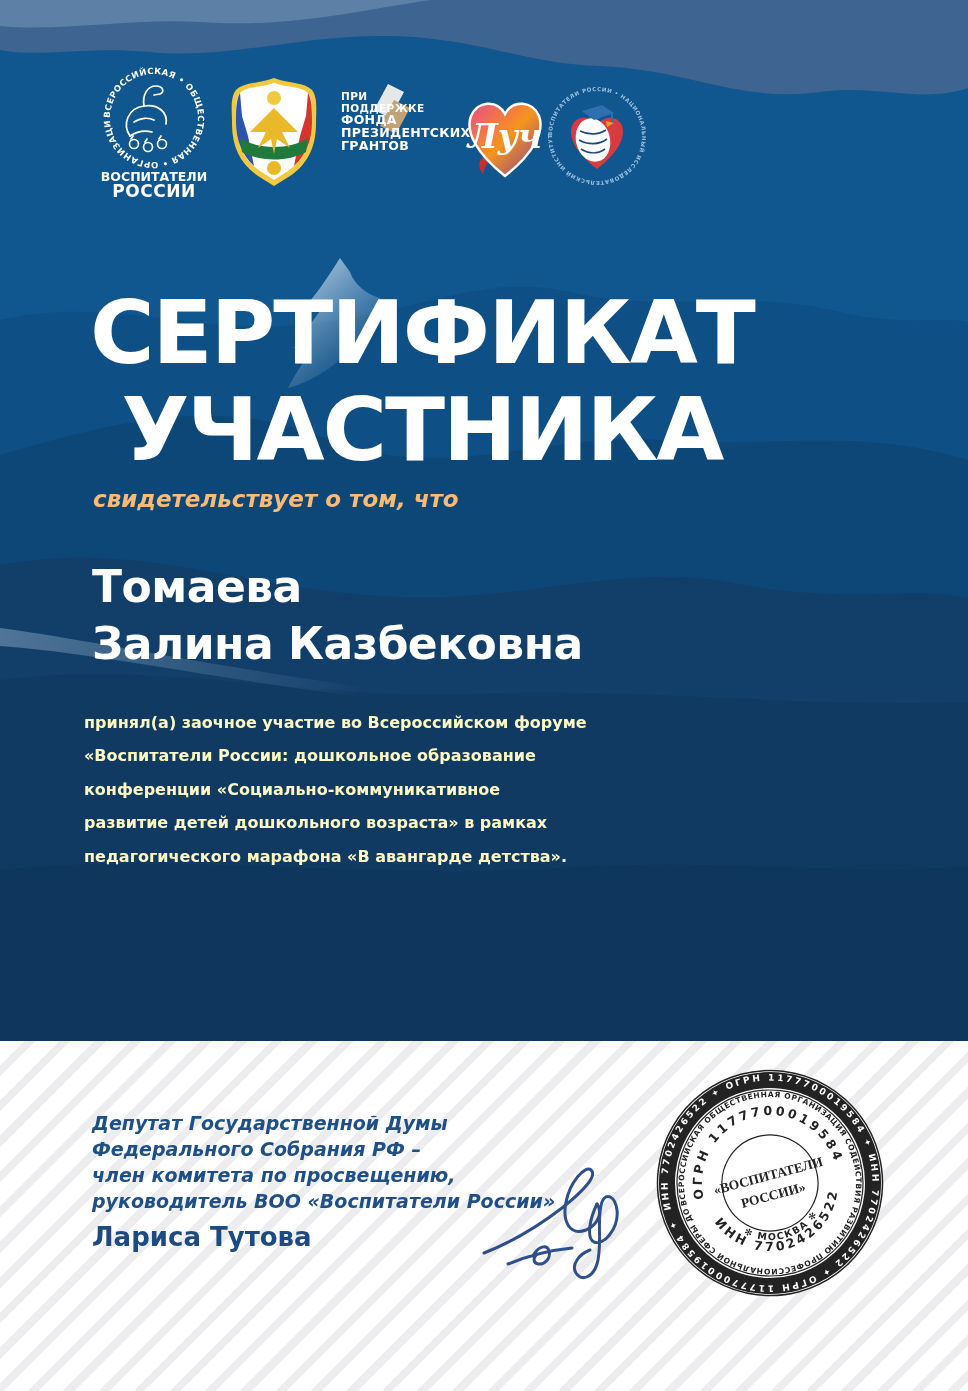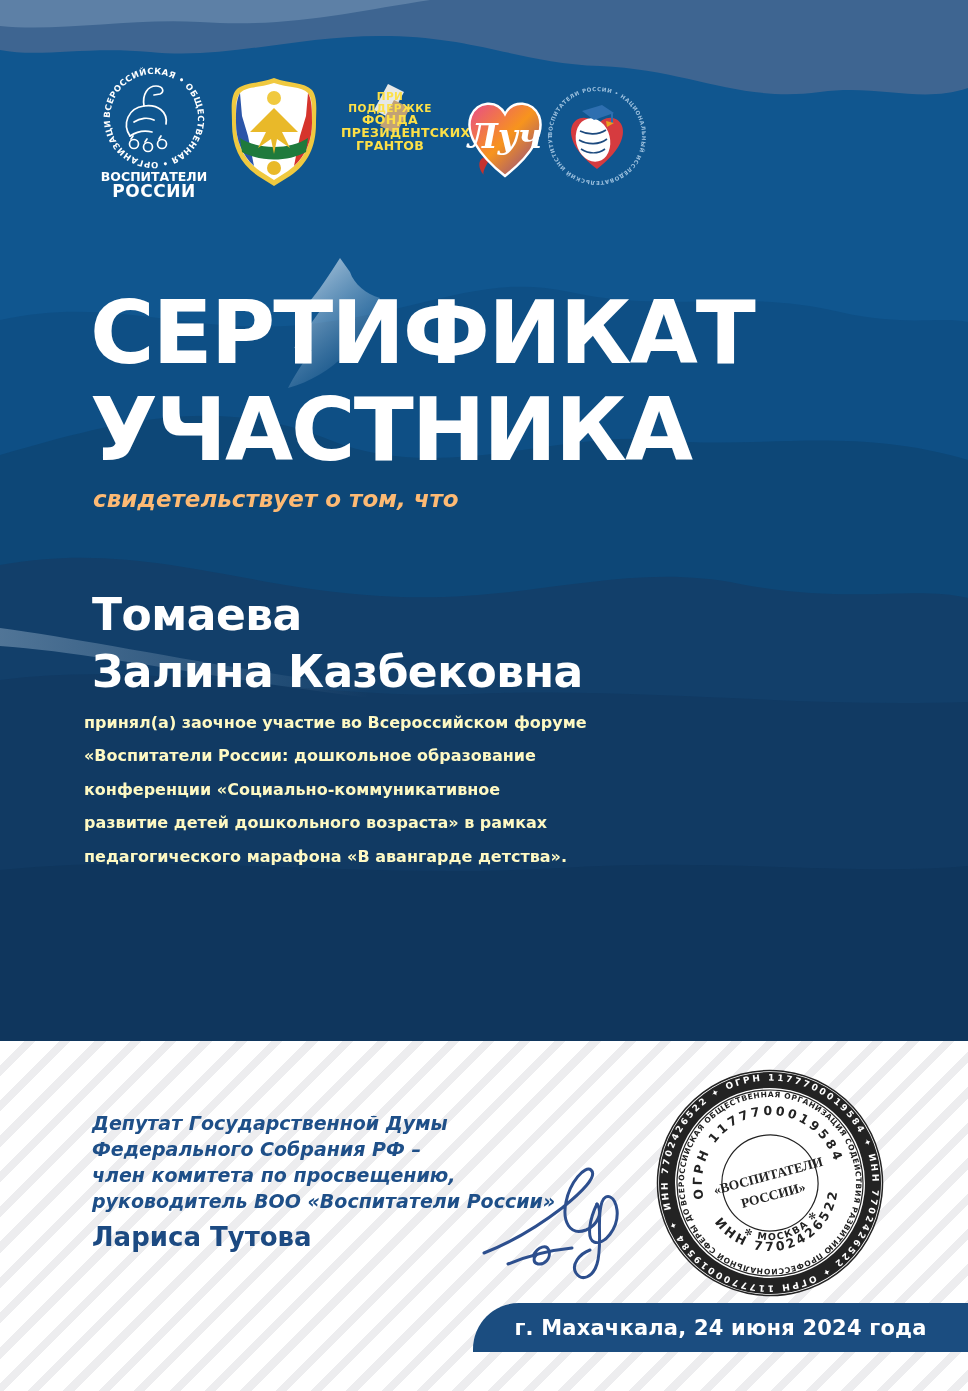--- a/index.html
+++ b/index.html
@@ -7,40 +7,40 @@
         font-family:"DejaVu Sans","Liberation Sans",sans-serif;background:#10568f;}
   .abs{position:absolute;}
   svg{display:block;}
 
   
   .footer{position:absolute;left:0;top:1041px;width:968px;height:350px;
           background:repeating-linear-gradient(135deg,#ffffff 0 17px,#ededef 17px 25px);}
 
   
   .title{left:90px;top:284px;color:#ffffff;font-weight:bold;
-         font-size:88px;line-height:97px;letter-spacing:-2px;white-space:nowrap;}
+         font-size:88px;line-height:97px;letter-spacing:-2px;white-space:nowrap;text-align:center;}
   .subtitle{left:93px;top:486px;color:#fdba74;font-weight:600;font-size:23px;white-space:nowrap;font-style:italic;}
 
-  .recipient{left:92px;top:586px;color:#ffffff;font-weight:bold;
+  .recipient{left:92px;top:558px;color:#ffffff;font-weight:bold;
              font-size:44px;line-height:57px;letter-spacing:-.5px;white-space:nowrap;}
   .bodytext{left:84px;top:706px;color:#fef9c3;font-weight:bold;
             font-size:16px;line-height:33.4px;white-space:nowrap;}
 
   
   .sig-pos{left:92px;top:1110px;color:#1e4f88;font-weight:600;
            font-size:19px;line-height:26px;white-space:nowrap;font-style:italic;}
   .sig-name{left:92px;top:1222px;color:#1c4a82;font-weight:bold;font-size:26px;white-space:nowrap;}
 
   
   .dateplate{left:473px;top:1303px;width:495px;height:49px;background:#1b4d80;
              border-top-left-radius:46px;display:flex;align-items:center;justify-content:center;}
   .dateplate span{color:#ffffff;font-weight:bold;font-size:21px;letter-spacing:.2px;white-space:nowrap;}
 
   
-  .fond{left:341px;top:84px;width:98px;text-align:center;color:#fde047;}
+  .fond{left:341px;top:84px;width:98px;color:#ffffff;}
   .fond .ln0{font-size:10.5px;font-weight:600;letter-spacing:.4px;margin-top:6px;}
   .fond .ln{font-size:12.5px;font-weight:800;letter-spacing:.3px;line-height:12.8px;}
 </style>
 </head>
 <body>
 
 <div class="cert">
 
   <svg class="abs" style="left:0;top:0" width="968" height="1041" viewBox="0 0 968 1041">
     <defs>
@@ -203,17 +203,14 @@
       </text>
       <text font-size="9.5" font-weight="bold" fill="#232323" letter-spacing="1.5" text-anchor="middle">
         <textPath href="#stCity" startOffset="50%">✻ МОСКВА ✻</textPath>
       </text>
       <circle r="48" fill="none" stroke="#232323" stroke-width="1.2"></circle>
       <text x="0" y="-3" text-anchor="middle" font-size="13.5" font-weight="bold" fill="#232323" font-family="Liberation Serif, DejaVu Serif, serif">«ВОСПИТАТЕЛИ</text>
       <text x="0" y="17" text-anchor="middle" font-size="13.5" font-weight="bold" fill="#232323" font-family="Liberation Serif, DejaVu Serif, serif">РОССИИ»</text>
     </g>
   </svg>
 
-  <div class="abs dateplate">
-    <span>г. Махачкала, 24 июня 2024 года</span>
-  </div>
 
 </div>
 
 </body></html>

